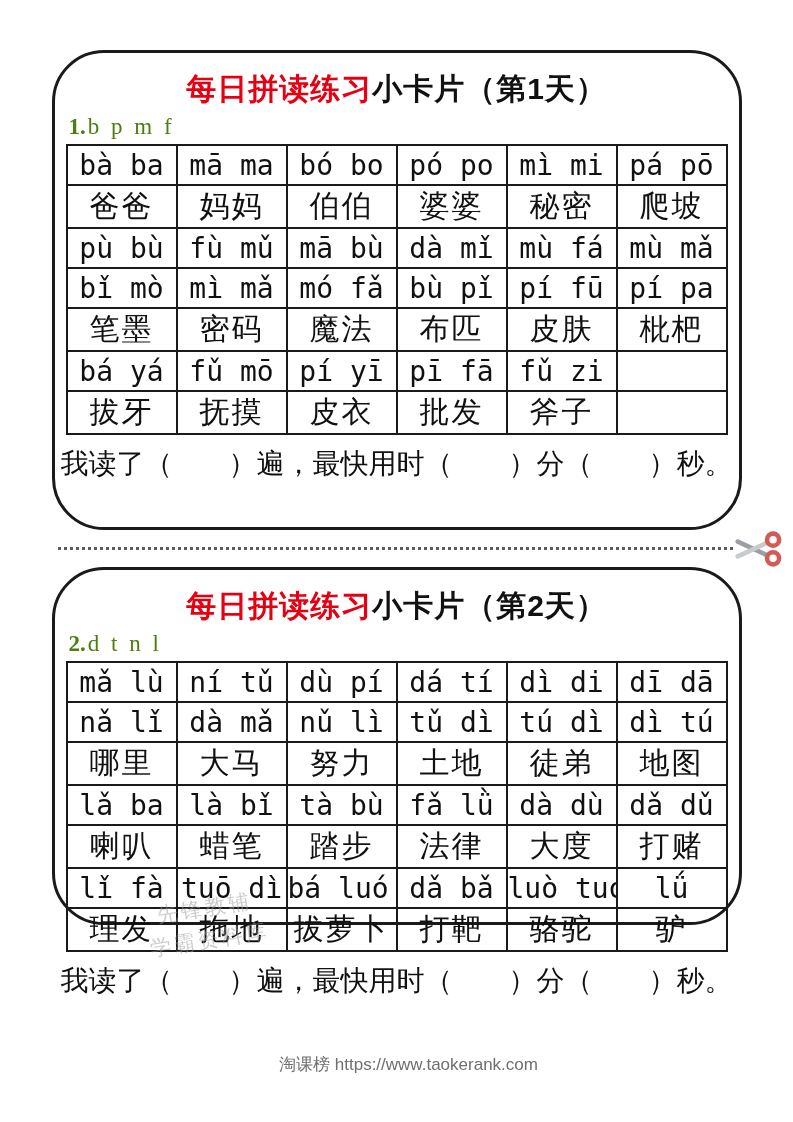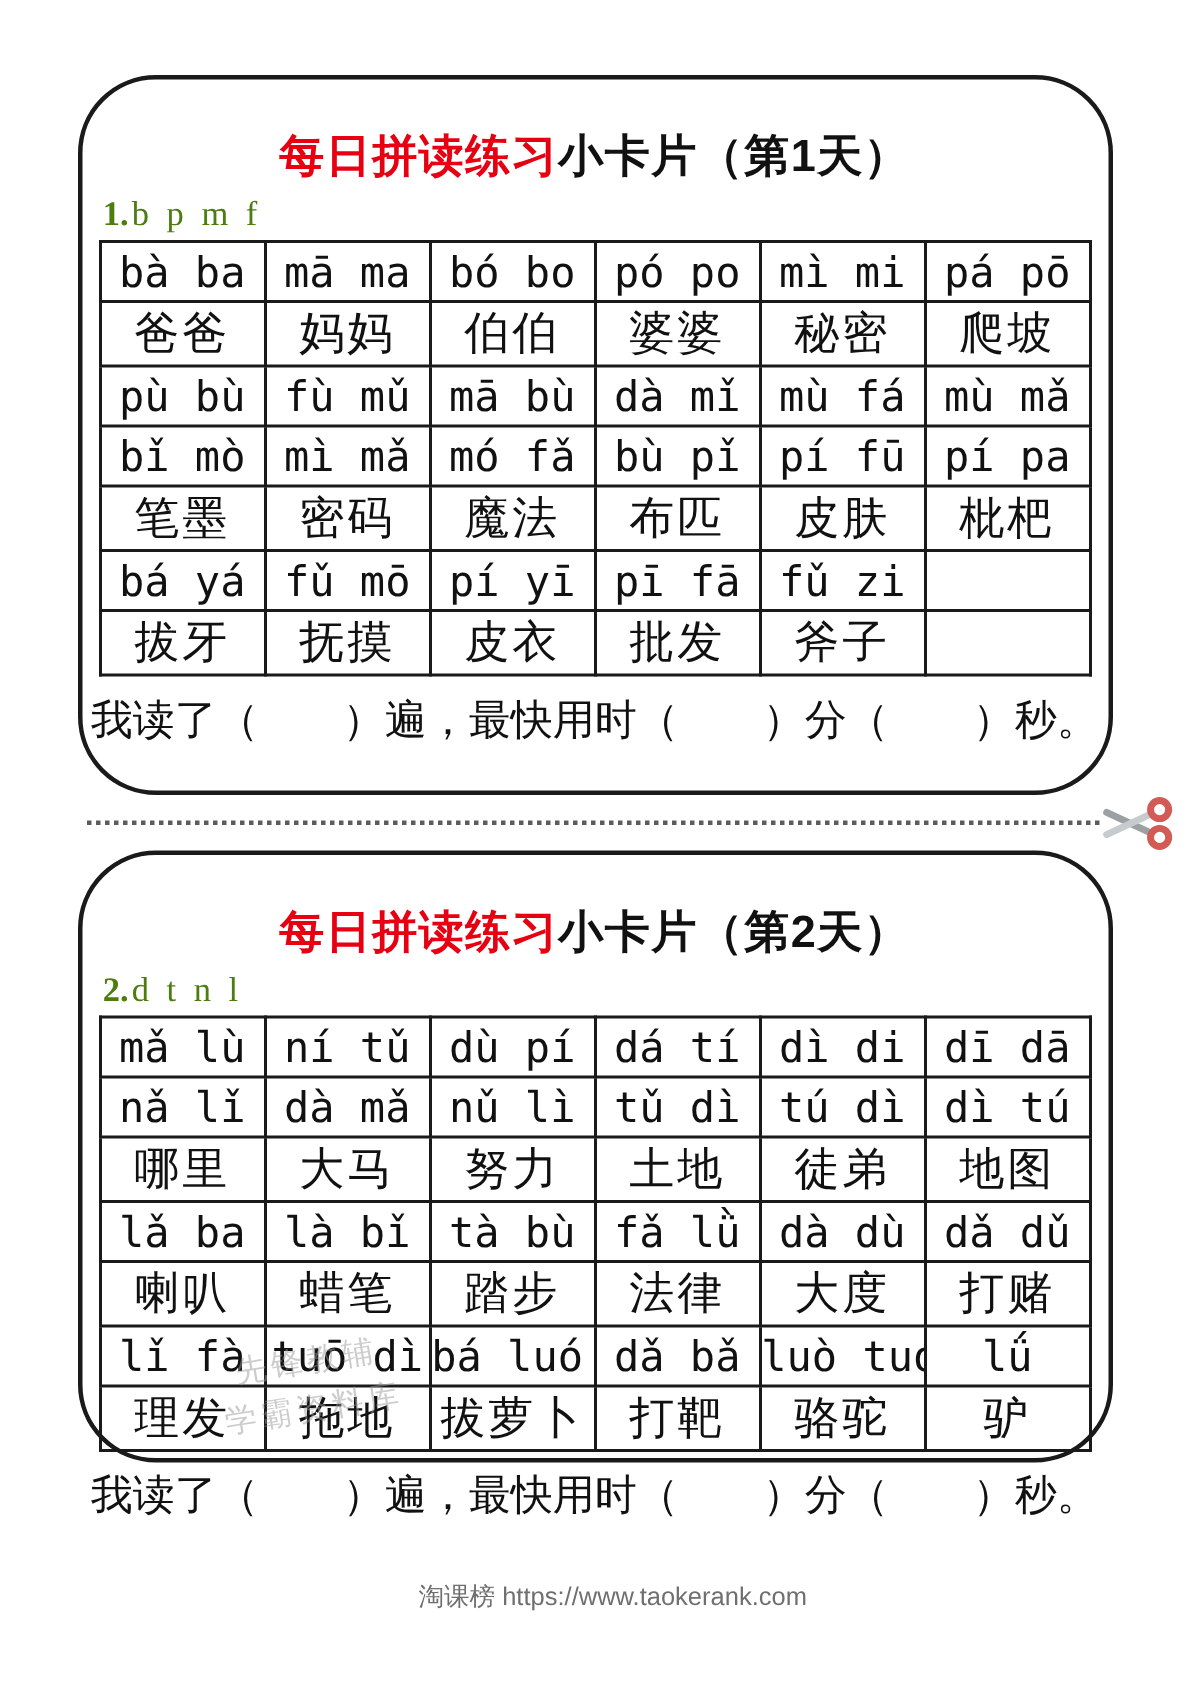--- a/index.html
+++ b/index.html
@@ -3,24 +3,24 @@
 <meta charset="utf-8">
 <style>
   html,body{margin:0;padding:0;}
   body{
     width:793px;height:1122px;background:#ffffff;position:relative;
     font-family:"Liberation Sans","DejaVu Sans",sans-serif;color:#111;
   }
   .card{
     width:690px;margin:0 auto;box-sizing:border-box;
     border:3px solid #1a1a1a;border-radius:52px;
-    padding-top:28px;background:#fff;position:relative;
+    padding-top:12px;background:#fff;position:relative;
   }
   .card-1{margin-top:50px;height:480px;}
-  .card-2{height:408px;}
+  .card-2{height:358px;}
   .card-title{text-align:center;font-size:30px;font-weight:bold;letter-spacing:1px;line-height:1.2;margin-top:6px;}
   .t-red{color:#e60012;}
   .t-black{color:#111;}
   .section{
     font-family:"Liberation Serif","DejaVu Serif",serif;
     font-size:23px;margin:7px 0 4px 14px;color:#4d7c0f;
   }
   .sec-num{font-weight:bold;}
   .sec-initials{letter-spacing:3px;margin-left:2px;}
   table.grid{border-collapse:collapse;table-layout:fixed;width:662px;margin:0 auto;}

